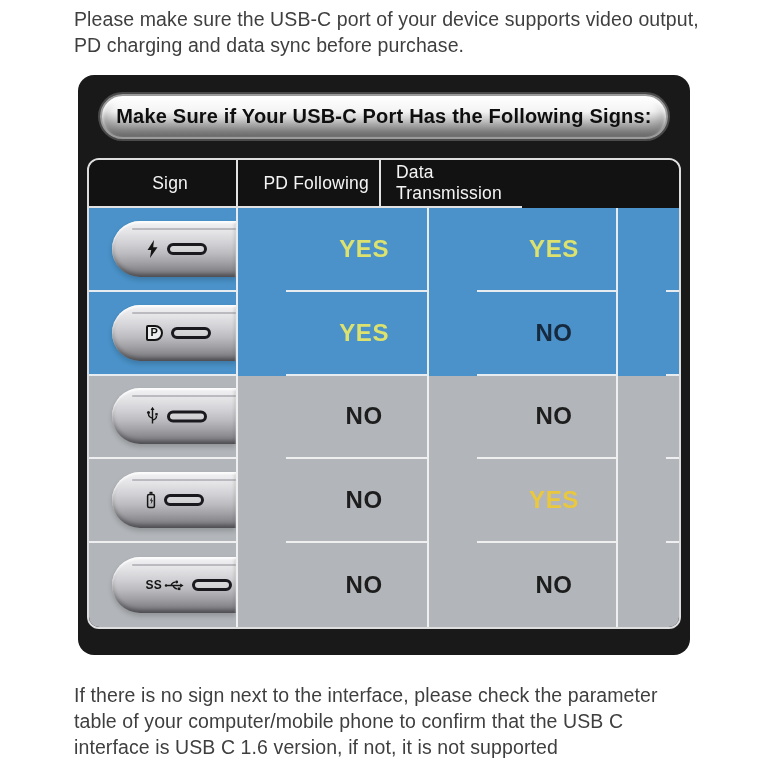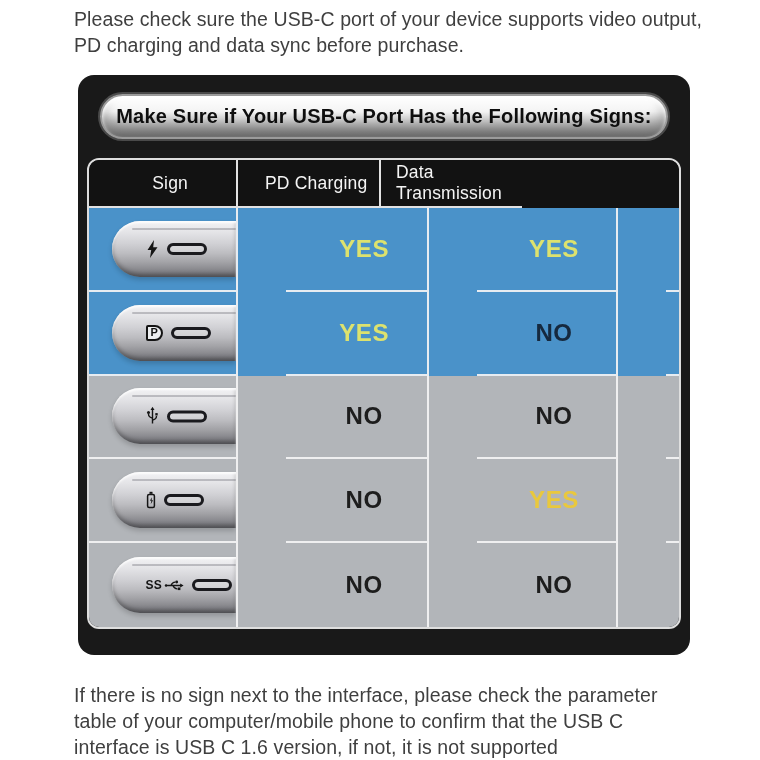--- a/index.html
+++ b/index.html
@@ -74,31 +74,31 @@
     display:inline-flex;align-items:center;justify-content:center;
     width:17px;height:16px;box-sizing:border-box;border:2px solid #141414;
     border-radius:2px 8px 8px 2px;background:#eceef0;color:#141414;
     font-weight:bold;font-size:11px;line-height:1;
   }
   .ss-label{font-weight:bold;font-size:12px;color:#141414;letter-spacing:0.3px;}
 </style>
 </head>
 <body>
 
-<p class="note top-note">Please check sure the USB-C port of your device supports video output,
+<p class="note top-note">Please make sure the USB-C port of your device supports video output,
 PD charging and data sync before purchase.</p>
 
 <div class="panel">
   <div class="pill">
     <span>Make Sure if Your USB-C Port Has the Following Signs:</span>
   </div>
   <div class="sign-table">
     <div class="thead" id="thead">
         <div class="cell th">Sign</div>
-        <div class="cell th">PD Charging</div>
+        <div class="cell th">PD Following</div>
         <div class="cell th">Data Transmission</div>
       </div>
     <div class="tbody" id="tbody">
         <div class="trow" style="background: rgb(74, 146, 201);">
           <div class="cell sign-cell">
             <div class="laptop">
               <div class="laptop-seam"></div>
               <div class="port-group">
                 <span class="sign-icon">
                   <svg width="13" height="18" viewBox="0 0 13 18">

